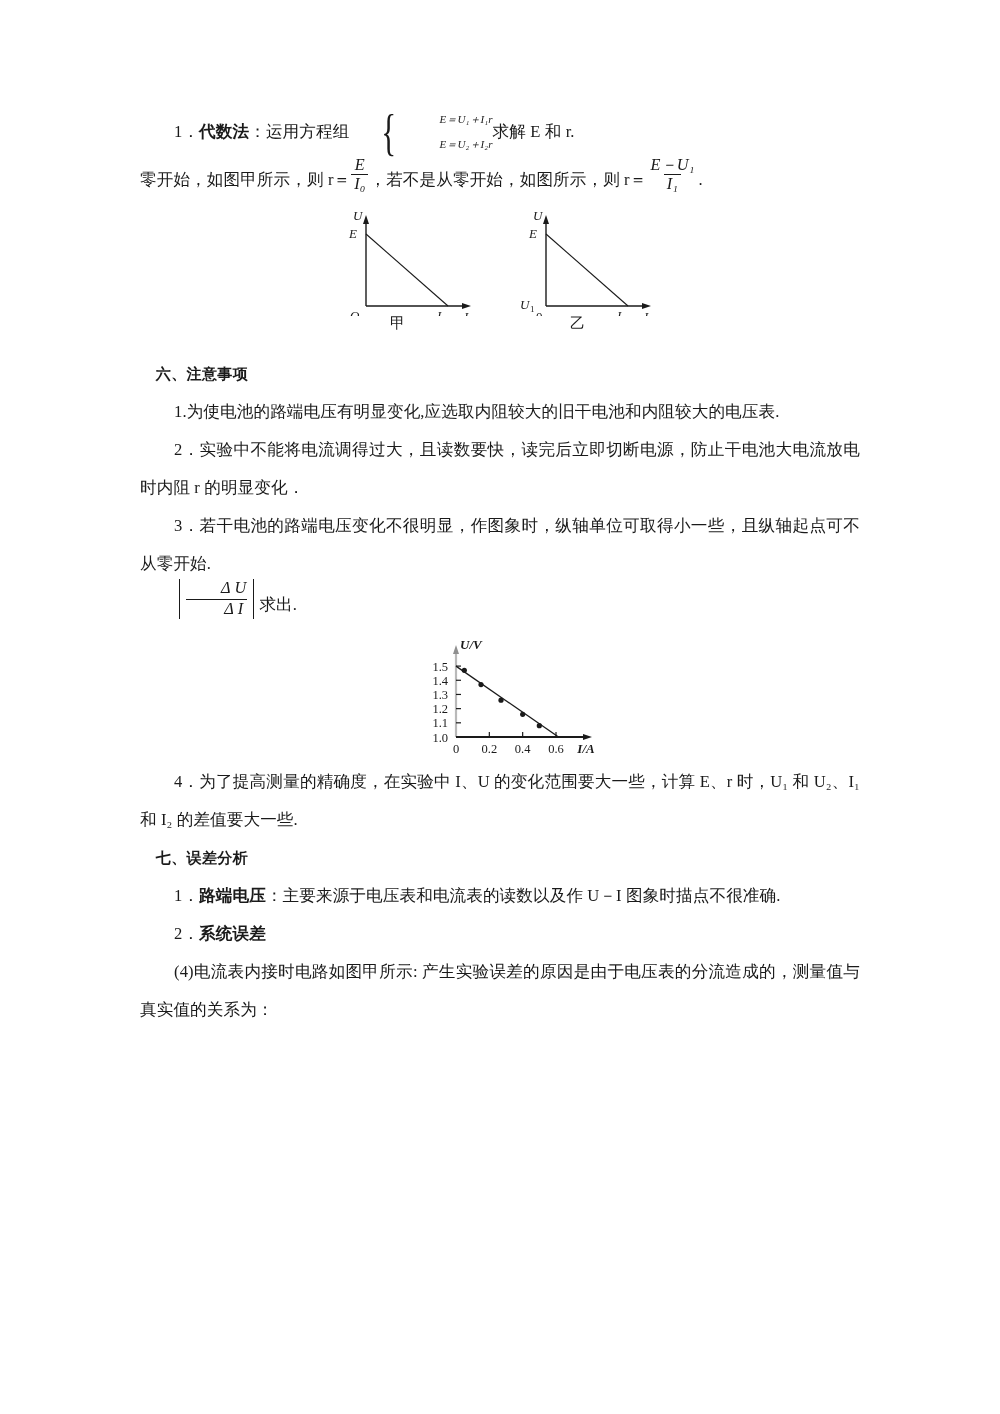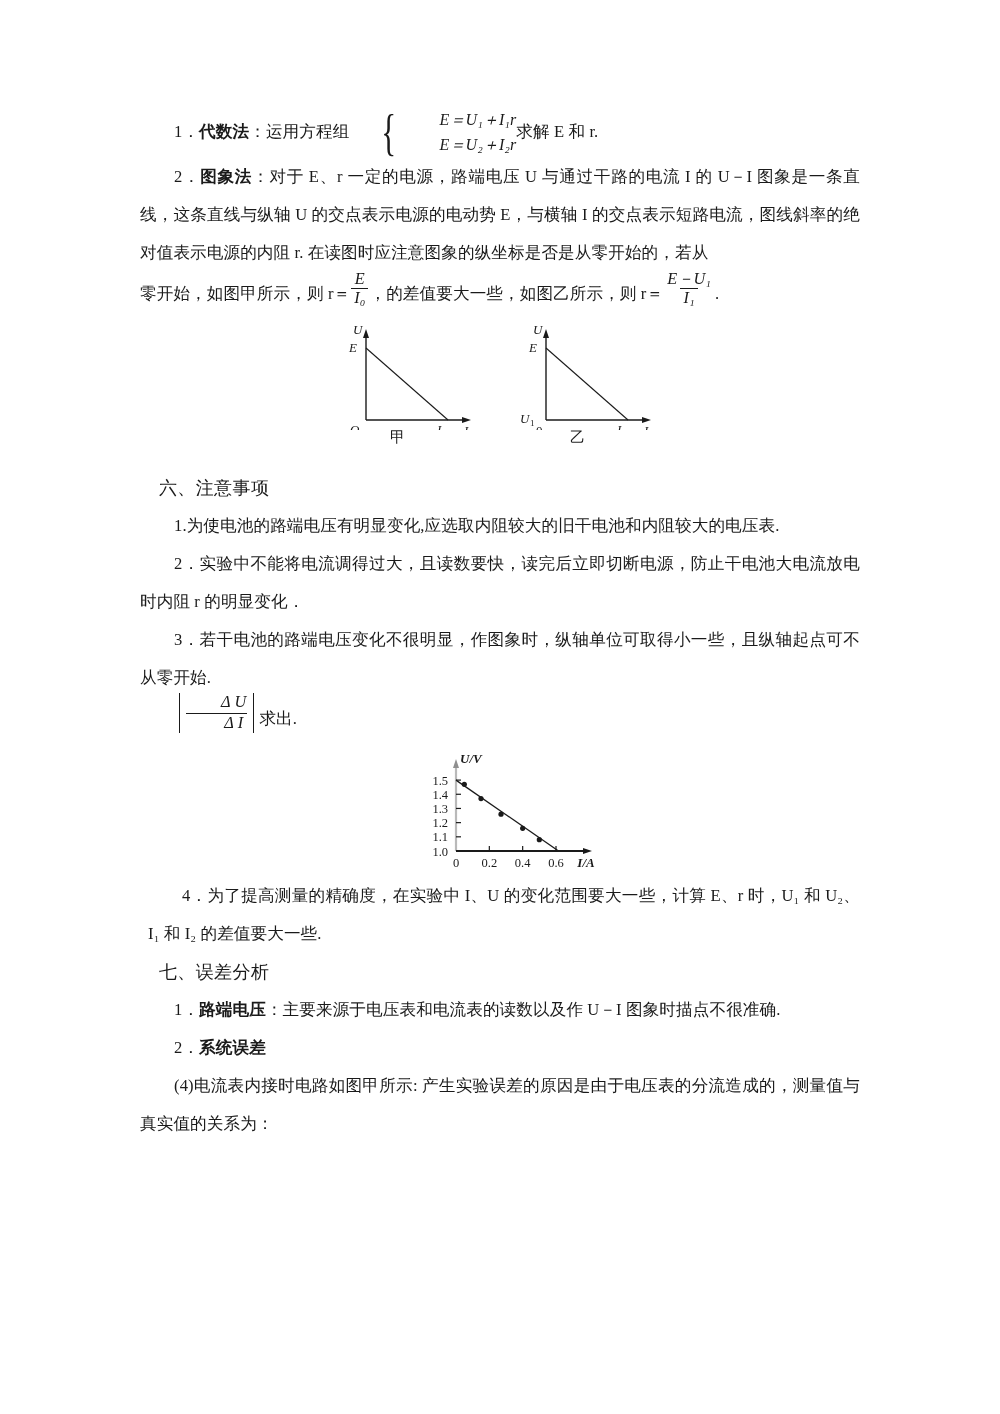--- a/index.html
+++ b/index.html
@@ -35,22 +35,22 @@
     line-height: 38px;
     text-align: justify;
     text-justify: inter-ideograph;
     margin: 0;
     letter-spacing: 0.1px;
   }
   .indent { text-indent: 2.05em; }
   .hang { text-indent: 0; }
 
   .heading {
-    font-size: 18px;
-    font-weight: normal;
+    font-size: 15px;
+    font-weight: bold;
     line-height: 38px;
     margin: 0;
     text-indent: 1.05em;
     font-family: "Liberation Sans", "DejaVu Sans", sans-serif;
     letter-spacing: 0.4px;
   }
   .bold-run {
     font-weight: bold;
     font-family: "Liberation Sans", "DejaVu Sans", sans-serif;
   }
@@ -78,21 +78,21 @@
     font-size: 50px;
     line-height: 0.72;
     font-family: "Liberation Serif", "DejaVu Serif", serif;
     transform: scaleX(0.62);
     margin-right: -2px;
     font-weight: 300;
   }
   .sys .rows {
     display: inline-flex;
     flex-direction: column;
-    font-size: 16px;
+    font-size: 11px;
     line-height: 25px;
   }
 
   
   .frac {
     display: inline-flex;
     flex-direction: column;
     align-items: center;
     vertical-align: middle;
     position: relative;
@@ -176,29 +176,26 @@
       <span>1．</span><span class="bold-run">代数法</span><span>：</span><span>运用方程组</span><span class="sys">
         <span class="brace">{</span>
         <span class="rows">
           <span class="it">E＝U₁＋I₁r</span>
           <span class="it">E＝U₂＋I₂r</span>
         </span>
       </span><span>求解 E 和 r.</span>
     </p>
 
 
-    <p class="para indent">
-      <span>2．</span><span class="bold-run">图象法</span><span>：</span><span>对于 E、r 一定的电源，路端电压 U 与通过干路的电流 I 的 U－I 图象是一条直线，这条直线与纵轴 U 的交点表示电源的电动势 E，与横轴 I 的交点表示短路电流，图线斜率的绝对值表示电源的内阻 r. 在读图时应注意图象的纵坐标是否是从零开始的，若从</span>
-    </p>
 
     <p class="para hang" style="line-height:44px;">
       <span>零开始，如图甲所示，则 r＝</span><span class="frac">
         <span class="num it">E</span>
         <span class="den it">I₀</span>
-      </span><span>，的差值要大一些，如图乙所示，则 r＝</span><span class="frac">
+      </span><span>，若不是从零开始，如图所示，则 r＝</span><span class="frac">
         <span class="num it">E－U₁</span>
         <span class="den it">I₁</span>
       </span><span>.</span>
     </p>
 
     <div class="fig-row">
 
       <div class="fig-block" style="left:196px; top:0;">
         <svg width="140" height="108" viewBox="0 0 140 108">
 
@@ -288,21 +285,21 @@
             <line x1="48" y1="29.090909090909093" x2="150.5" y2="100" stroke="#1a1a1a" stroke-width="1.3"></line>
             <circle cx="56.333333333333336" cy="33.34545454545456" r="2.6" fill="#1a1a1a"></circle>
             <circle cx="73" cy="47.52727272727272" r="2.6" fill="#1a1a1a"></circle>
             <circle cx="93" cy="63.127272727272725" r="2.6" fill="#1a1a1a"></circle>
             <circle cx="114.66666666666667" cy="77.30909090909093" r="2.6" fill="#1a1a1a"></circle>
             <circle cx="131.33333333333331" cy="88.65454545454544" r="2.6" fill="#1a1a1a"></circle>
           </svg>
       </div>
     </div>
 
-    <p class="para indent" style="margin-top:6px;margin-left:8px;">4．为了提高测量的精确度，在实验中 I、U 的变化范围要大一些，计算 E、r 时，U₁ 和 U₂、I₁ 和 I₂ 的差值要大一些.</p>
+    <p class="para indent" style="margin-top:6px;">4．为了提高测量的精确度，在实验中 I、U 的变化范围要大一些，计算 E、r 时，U₁ 和 U₂、I₁ 和 I₂ 的差值要大一些.</p>
 
     <h2 class="heading">七、误差分析</h2>
 
     <p class="para indent">
       <span>1．</span><span class="bold-run">路端电压</span><span>：</span><span>主要来源于电压表和电流表的读数以及作 U－I 图象时描点不很准确.</span>
     </p>
 
     <p class="para indent">
       <span>2．</span><span class="bold-run">系统误差</span>
     </p>

